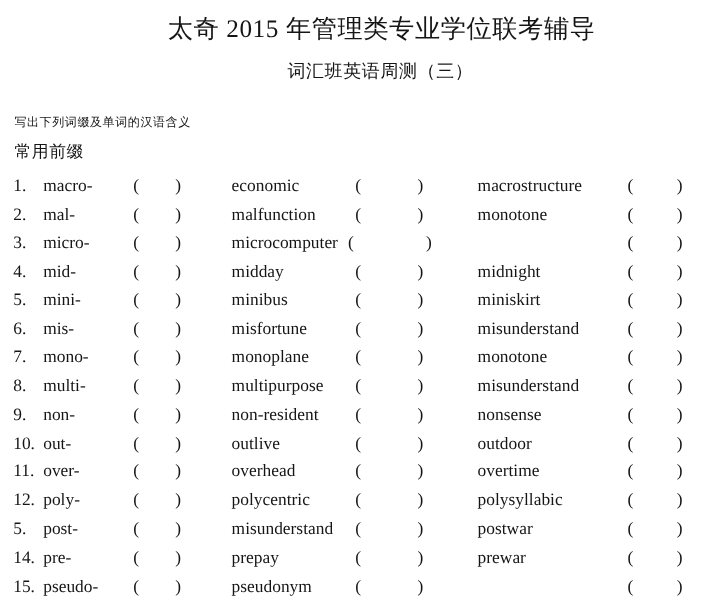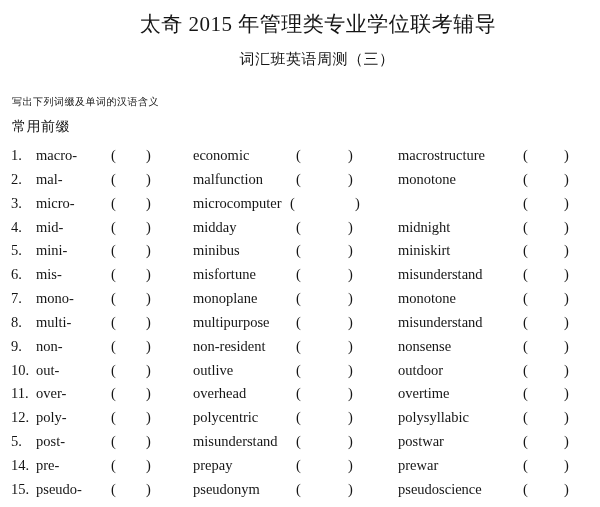--- a/index.html
+++ b/index.html
@@ -211,18 +211,17 @@
     <span class="p3c">)</span>
   </div>
       <div class="row">
     <span class="num">15.</span>
     <span class="prefix">pseudo-</span>
     <span class="p1o">(</span>
     <span class="p1c">)</span>
     <span class="word2">pseudonym</span>
     <span class="p2o">(</span>
     <span class="p2c">)</span>
-    <span class="word3">pseudoscience</span>
     <span class="p3o">(</span>
     <span class="p3c">)</span>
   </div>
     </div>
 </div>
 
 </body></html>

